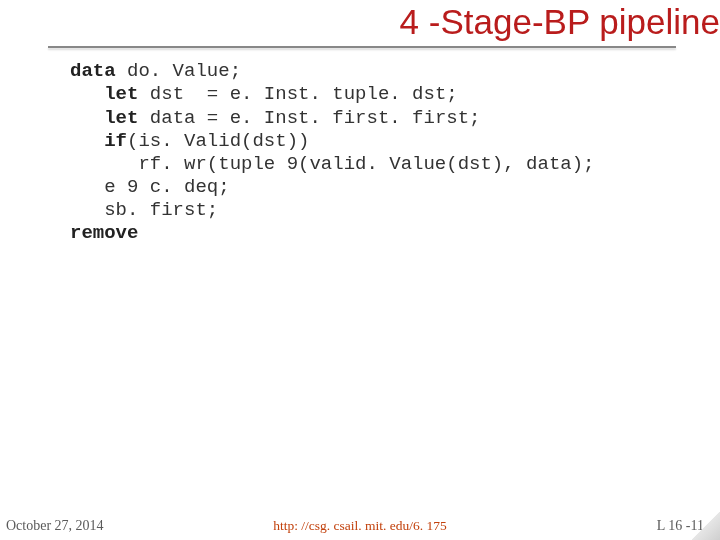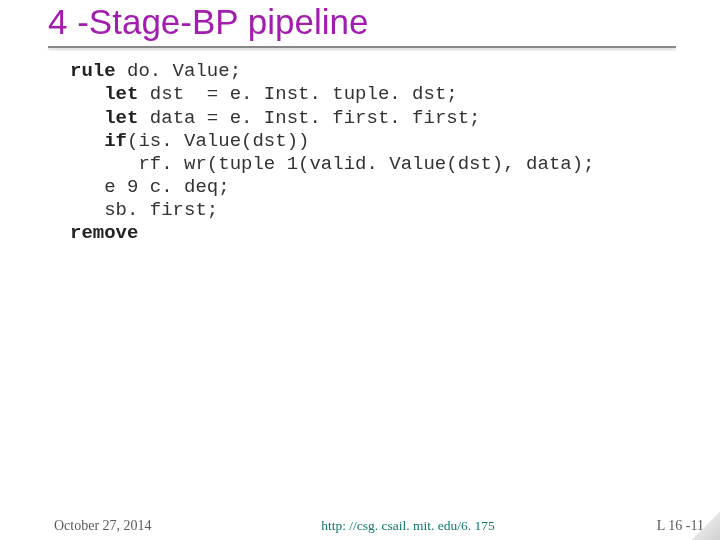--- a/index.html
+++ b/index.html
@@ -17,24 +17,25 @@
     width: 720px;
     height: 540px;
     box-sizing: border-box;
   }
   .title-wrap {
     padding: 2px 0 0 48px;
   }
   .title {
     font-size: 35px;
     line-height: 1.15;
-    color: #a21caf;
+    color: #b91c1c;
     font-family: Verdana, Geneva, sans-serif;
     font-weight: 400;
     margin: 0;
+    text-align: right;
   }
   .title-underline {
     margin-top: 4px;
     height: 0;
     border-bottom: 2px solid #888;
     width: 628px;
     box-shadow: 0 2px 2px rgba(0,0,0,0.15);
   }
   .code {
     margin: 12px 0 0 70px;
@@ -53,28 +54,27 @@
     display: flex;
     justify-content: space-between;
     align-items: center;
     padding: 0 16px 0 6px;
     font-family: Georgia, 'Times New Roman', serif;
     font-size: 14px;
     color: #5a5a5a;
   }
   .footer .left, .footer .center, .footer .right {
     white-space: nowrap;
-    margin-left: 48px;
   }
   .footer .center {
     position: absolute;
     left: 50%;
     transform: translateX(-50%);
     font-size: 13.5px;
-    color: #0f766e;
+    color: #c2410c;
   }
   
   .dogear {
     position: absolute;
     right: 0;
     bottom: 0;
     width: 28px;
     height: 28px;
     background: linear-gradient(135deg, rgba(0,0,0,0) 48%, #e6e6e6 50%, #cfcfcf 100%);
     pointer-events: none;
@@ -83,25 +83,25 @@
 </head>
 <body>
 
 <div class="slide">
 
   <div class="title-wrap">
     <h1 class="title">4 -Stage-BP pipeline</h1>
     <div class="title-underline"></div>
   </div>
 
-  <div class="code"><span class="kw">rule</span><span> do. Value;</span>
+  <div class="code"><span class="kw">data</span><span> do. Value;</span>
    <span class="kw">let</span><span> dst  = e. Inst. tuple. dst;</span>
    <span class="kw">let</span><span> data = e. Inst. first. first;</span>
-   <span class="kw">if</span><span>(is. Value(dst))</span>
-<span>      rf. wr(tuple 1(valid. Value(dst), data);</span>
+   <span class="kw">if</span><span>(is. Valid(dst))</span>
+<span>      rf. wr(tuple 9(valid. Value(dst), data);</span>
 <span>   e 9 c. deq;</span>
 <span>   sb. first;</span>
 <span class="kw">remove</span></div>
 
   <div class="footer">
     <span class="left">October 27, 2014</span>
     <span class="center">http: //csg. csail. mit. edu/6. 175</span>
     <span class="right">L 16 -11</span>
   </div>
 

